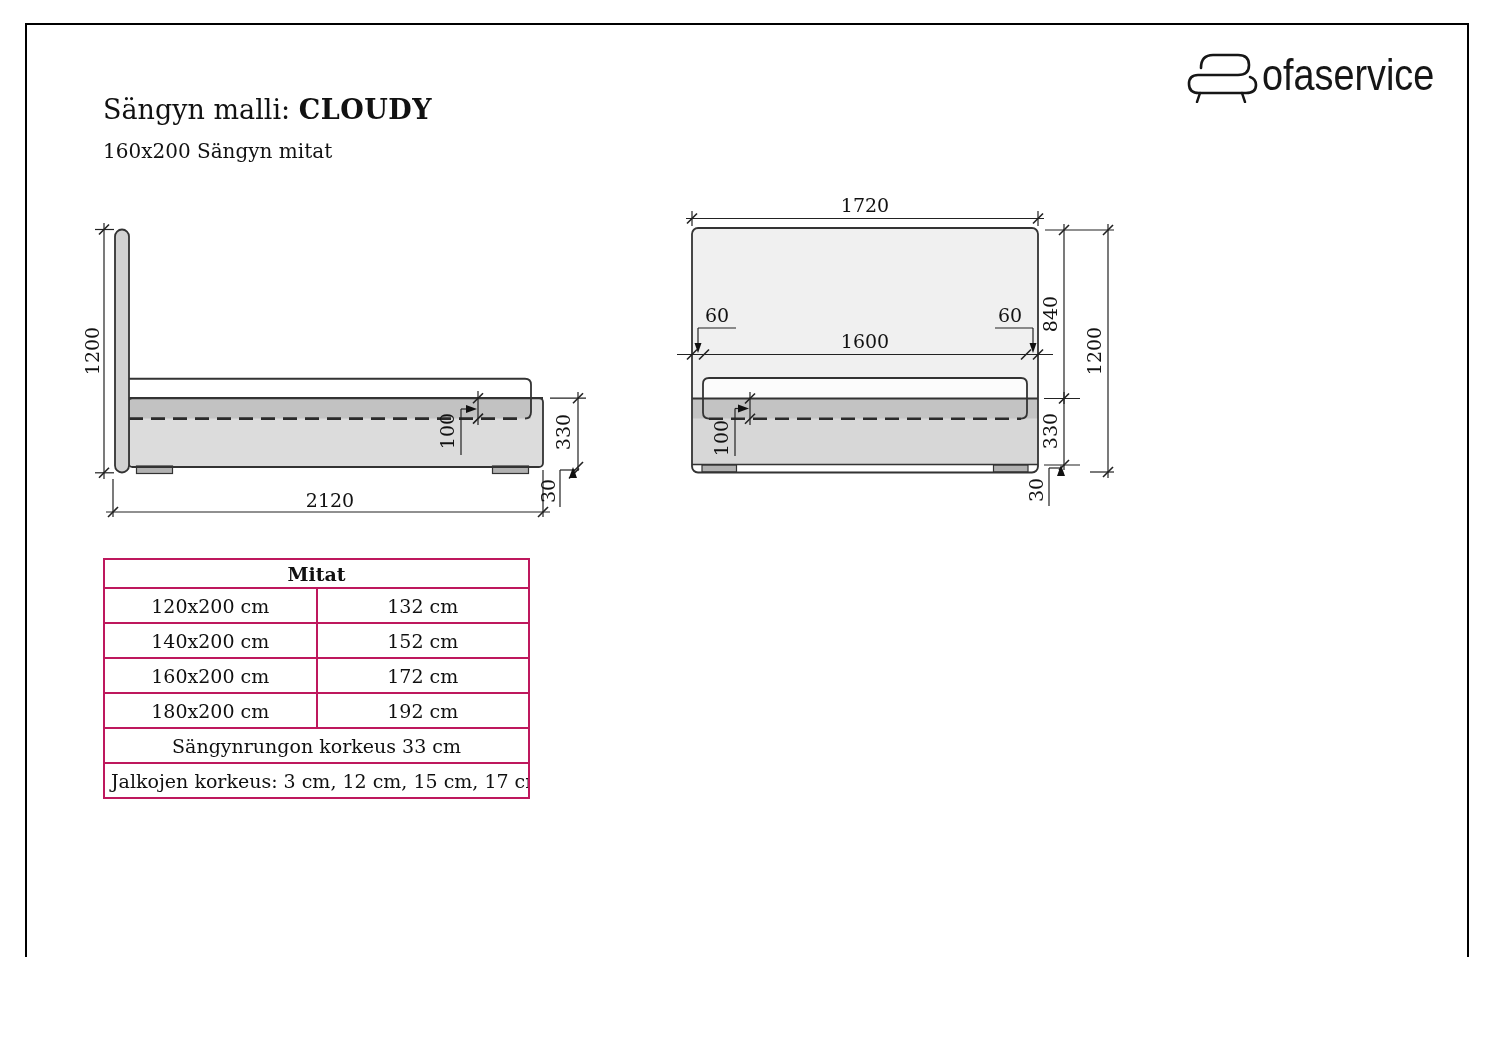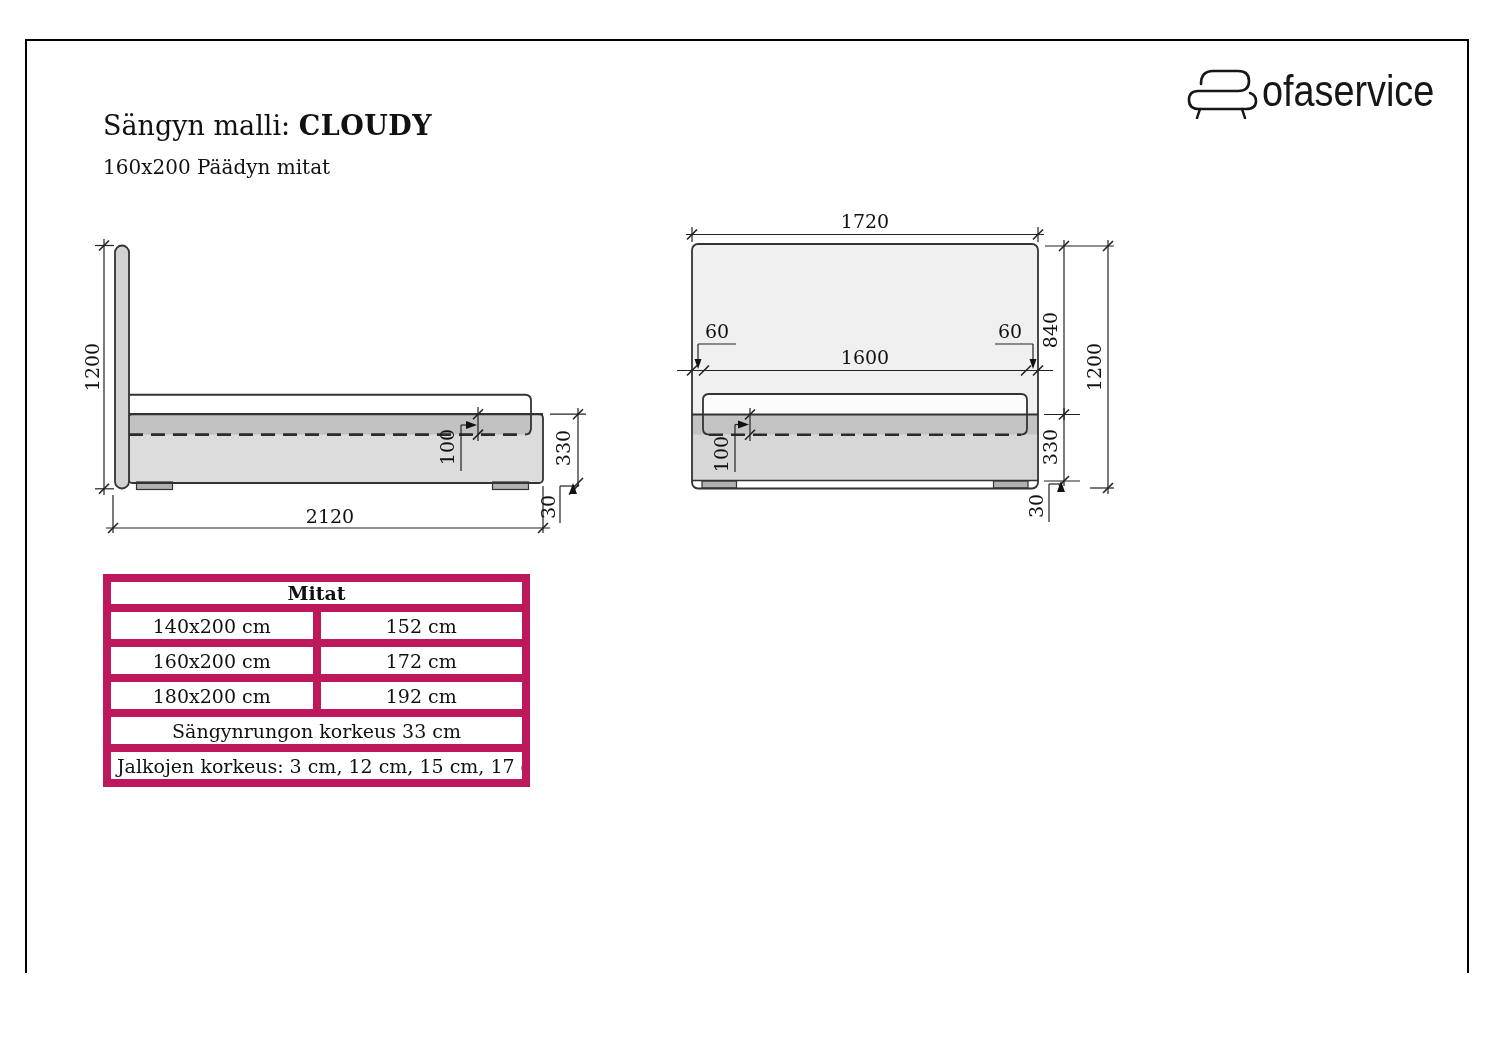--- a/index.html
+++ b/index.html
@@ -1,20 +1,19 @@
 <!DOCTYPE html>
 <html><head>
 <meta charset="utf-8">
 <style>
   html,body { margin:0; padding:0; background:#ffffff; }
   .canvas {
     position:relative; width:1497px; height:957px; background:#fff;
     font-family:"DejaVu Serif", "Liberation Serif", serif; color:#111;
     overflow:hidden;
-    margin-top:16px;
   }
   .page-border {
     position:absolute; left:25px; top:23px; width:1444px; height:1008px;
     border:2px solid #000; box-sizing:border-box;
   }
   .title-line { position:absolute; left:103px; top:94px; font-size:27px; white-space:nowrap; }
   .title-line .model { font-weight:bold; letter-spacing:0.5px; }
   .subtitle { position:absolute; left:103px; top:139px; font-size:20px; white-space:nowrap; }
 
   .logo { position:absolute; left:1186px; top:44px; height:58px; display:flex; align-items:center; }
@@ -25,38 +24,38 @@
     margin-left:-2px; margin-bottom:-3px; letter-spacing:0px; white-space:nowrap;
   }
 
   .drawing-svg { position:absolute; left:0; top:0; }
 
   table.mitat {
     position:absolute; left:103px; top:558px; width:427px;
     border-collapse:collapse; table-layout:fixed; font-size:19px; color:#101010;
   }
   table.mitat td, table.mitat th {
-    border:8px solid #be185d; padding:0 6px; text-align:center; overflow:hidden; white-space:nowrap;
+    border:2px solid #be185d; padding:0 6px; text-align:center; overflow:hidden; white-space:nowrap;
   }
   tr.t-head  { height:29px; }
   tr.t-row   { height:35px; }
   td.note    { text-align:left; padding-left:9px; }
   th.tbl-title { font-weight:bold; }
   th.col-h   { font-weight:bold; }
 
   svg text { font-family:"DejaVu Serif", "Liberation Serif", serif; font-size:19px; fill:#111; }
 </style>
 </head>
 <body>
 
 <div class="canvas">
   <div class="page-border"></div>
 
   <div class="title-line"><span>Sängyn malli: </span><span class="model">CLOUDY</span></div>
-  <div class="subtitle">160x200 Päädyn mitat</div>
+  <div class="subtitle">160x200 Sängyn mitat</div>
 
   <div class="logo">
     <span>
       <svg width="78" height="60" viewBox="0 0 78 60">
         <path d="M 15,25 Q 15,12 27,12 H 52 Q 63,12 63,22 Q 63,32 52,32 H 12 Q 3,32 3,41 Q 3,50 13,50 H 60 Q 70,50 70,42 Q 70,36 64,34" fill="none" stroke="#161616" stroke-width="2.6" stroke-linecap="round"></path>
         <path d="M 14,50 L 11,59 M 56,50 L 59,59" fill="none" stroke="#161616" stroke-width="2.4" stroke-linecap="round"></path>
       </svg>
     </span>
     <span class="logo-text">ofaservice</span>
   </div>
@@ -216,20 +215,24 @@
       <text transform="rotate(-90 723 438)" x="723" y="438" text-anchor="middle" dominant-baseline="middle">100</text>
     </g>
   </svg>
 
   <table class="mitat">
     <tbody>
       <tr class="t-head">
         <th class="tbl-title" colspan="2">Mitat</th>
       </tr>
       <tr class="t-row">
+        <td>120x200 cm</td>
+        <td>132 cm</td>
+      </tr>
+      <tr class="t-row">
         <td>140x200 cm</td>
         <td>152 cm</td>
       </tr>
       <tr class="t-row">
         <td>160x200 cm</td>
         <td>172 cm</td>
       </tr>
       <tr class="t-row">
         <td>180x200 cm</td>
         <td>192 cm</td>

